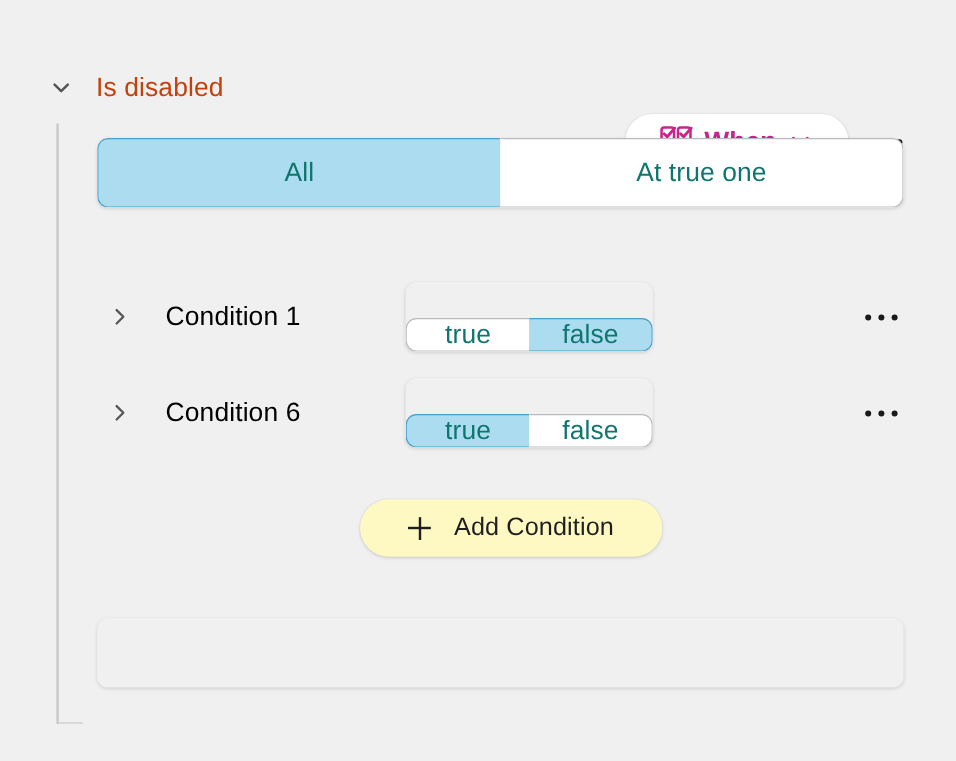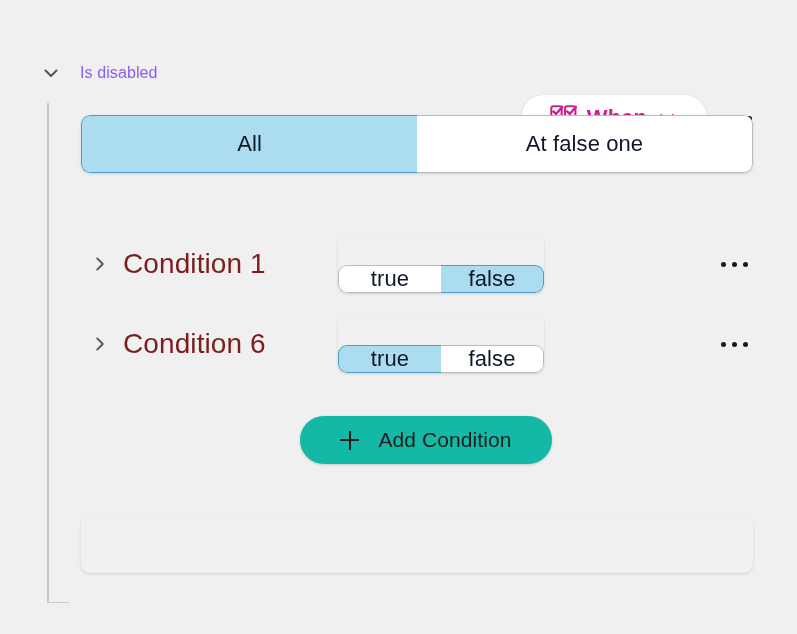--- a/index.html
+++ b/index.html
@@ -35,22 +35,22 @@
     transform: translateY(-50%);
     width: 34px; height: 34px;
     display: flex; align-items: center; justify-content: center;
     cursor: pointer;
   }
 
   .hdr-title {
     position: absolute;
     left: 80px; top: 50%;
     transform: translateY(-50%);
-    font-size: 16px;
-    color: #8b5cf6;
+    font-size: 22px;
+    color: #c2410c;
     letter-spacing: 0.1px;
     white-space: nowrap;
   }
 
   
   .when-pill {
     position: absolute;
     left: 521px; top: 50px;
     width: 186px; height: 45px;
     background: #ffffff;
@@ -112,21 +112,21 @@
   }
   .seg-wide-top    { top: 115px; }
   .seg-wide-bottom { top: 515px; }
 
   .seg {
     flex: 1;
     display: flex;
     align-items: center;
     justify-content: center;
     font-size: 22px;
-    color: #0f172a;
+    color: #0f766e;
     letter-spacing: 0.1px;
     background: #ffffff;
     border: 1px solid #b9bcbe;
     cursor: pointer;
     white-space: nowrap;
   }
   .seg:first-child {
     border-top-left-radius: 9px;
     border-bottom-left-radius: 9px;
     border-right: none;
@@ -156,24 +156,24 @@
     position: absolute;
     left: 86px; top: 50%;
     transform: translateY(-50%);
     width: 28px; height: 28px;
     display: flex; align-items: center; justify-content: center;
     cursor: pointer;
   }
 
   .cond-label {
     position: absolute;
-    left: 123px; top: 50%;
+    left: 138px; top: 50%;
     transform: translateY(-50%);
-    font-size: 28px;
-    color: #7f1d1d;
+    font-size: 22px;
+    color: #000000;
     letter-spacing: 0.1px;
     white-space: nowrap;
   }
 
   .seg-small {
     position: absolute;
     left: 338px; top: 0;
     width: 206px; height: 58px;
     display: flex;
     border-radius: 9px;
@@ -183,21 +183,21 @@
     align-items: flex-end;
   }
 
   .cond-dots { right: 43px; top: 11px; }
 
   
   .add-cond {
     position: absolute;
     left: 300px; top: 416px;
     width: 252px; height: 48px;
-    background: #14b8a6;
+    background: #fef9c3;
     border-radius: 24px;
     display: flex;
     align-items: center;
     justify-content: center;
     gap: 19px;
     box-shadow: 0 1px 3px rgba(0,0,0,0.14), 0 0 0 0.5px rgba(0,0,0,0.04);
     cursor: pointer;
   }
   .add-cond-label {
     font-size: 21px;
@@ -274,21 +274,21 @@
   </div>
 
   <div class="connector-v"></div>
   <div class="connector-h"></div>
 
   <div class="seg-wide seg-wide-top">
     <div class="seg active">
       <span>All</span>
     </div>
     <div class="seg">
-      <span>At false one</span>
+      <span>At true one</span>
     </div>
   </div>
 
   <div class="cond-row cond-row-1">
     <div class="cond-chevron">
       <svg width="18" height="18" viewBox="0 0 18 18" aria-hidden="true">
         <path d="M6.2 3.4 L11.8 9 L6.2 14.6" fill="none" stroke="#555657" stroke-width="1.9" stroke-linecap="round" stroke-linejoin="round"></path>
       </svg>
     </div>
     <div class="cond-label">Condition 1</div>

